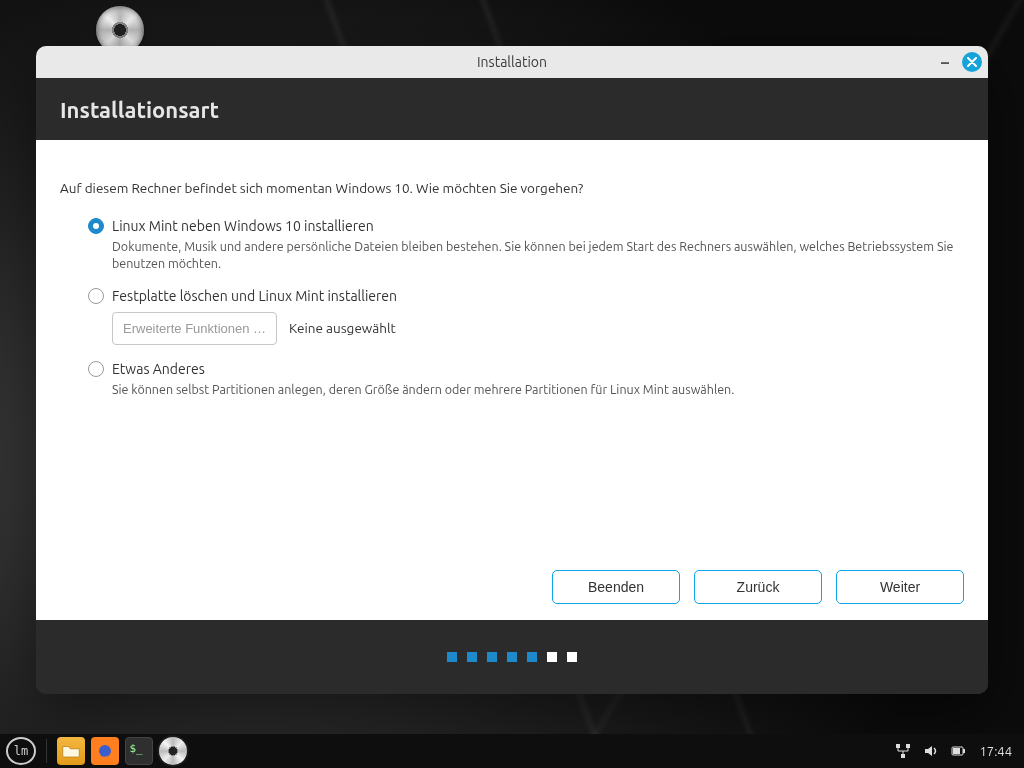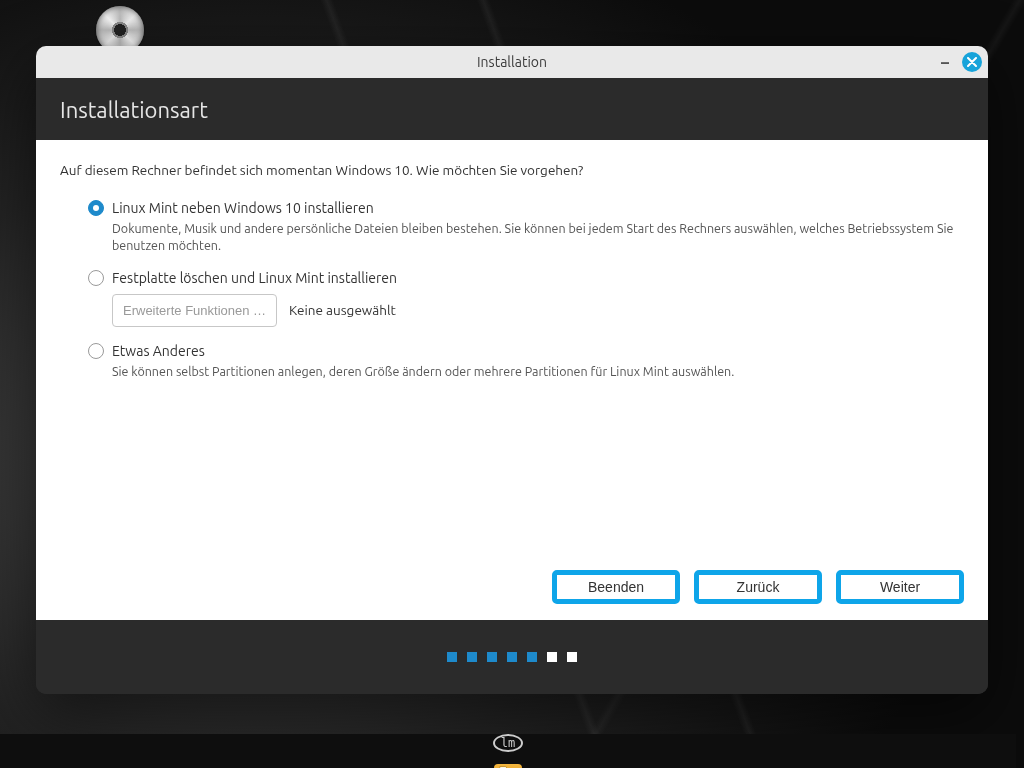--- a/index.html
+++ b/index.html
@@ -47,25 +47,25 @@
 .tb-controls { position: absolute; right: 6px; top: 0; height: 32px; display:flex; align-items:center; gap:8px; }
 .tb-min { width: 18px; height: 18px; display:flex; align-items:center; justify-content:center; color:#555; font-weight:bold; font-size:16px; cursor:pointer;}
 .tb-close {
   width: 20px; height: 20px; border-radius: 50%; background:#16a3da;
   display:flex; align-items:center; justify-content:center; cursor:pointer;
 }
 .tb-close svg { width:10px; height:10px; }
 
 .banner {
   height: 62px; background:#2b2b2b; padding: 0 24px; display:flex; align-items:center;
-  color:#e6e6e6; font-size: 22px; font-weight:400;
+  color:#e6e6e6; font-size: 22px; font-weight:700;
 }
 
 .body {
-  flex:1; background:#fff; color:#333; padding: 22px 24px 16px 24px;
+  flex:1; background:#fff; color:#333; padding: 40px 24px 16px 24px;
   display:flex; flex-direction:column; font-size:13.5px;
 }
 .prompt { margin-bottom: 16px; }
 
 .opt { margin: 6px 0 10px 28px; }
 .opt-head { display:flex; align-items:flex-start; gap:8px; }
 .radio {
   width:16px; height:16px; border-radius:50%; border:1px solid #9a9a9a; background:#fff;
   display:inline-flex; align-items:center; justify-content:center; flex:0 0 16px; cursor:pointer;
 }
@@ -77,35 +77,35 @@
 .adv-row { margin: 8px 0 0 24px; display:flex; align-items:center; gap:12px; }
 .adv-btn {
   height:33px; padding:0 10px; border:1px solid #c7c7c7; border-radius:4px;
   color:#9a9a9a; background:#fff; font-size:13px; cursor:pointer;
   max-width: 170px; overflow:hidden; white-space:nowrap; text-overflow:ellipsis;
 }
 .adv-status { font-size:13.5px; color:#333; }
 
 .footer-btns { margin-top:auto; display:flex; justify-content:flex-end; gap:14px; padding-top:12px; }
 .btn {
-  min-width:128px; height:34px; border:5px solid #0ea5e9; border-radius:5px;
+  min-width:128px; height:34px; border:1px solid #0ea5e9; border-radius:5px;
   background:#fff; color:#333; font-size:14px; cursor:pointer;
 }
 
 .progress {
   height: 74px; background:#2b2b2b; display:flex; align-items:center; justify-content:center; gap:10px;
 }
 .dot { width:10px; height:10px; background:#fff; }
 .dot.done { background:#1e8acb; }
 
 
 .taskbar {
-  position:absolute; left:0; right:8px; bottom:0; height:34px;
+  position:absolute; left:0; right:0; bottom:0; height:34px;
   background:#0e0e0e; display:flex; align-items:center; color:#ddd;
-  padding: 0 6px; gap:6px; font-size:13px;flex-direction:column;
+  padding: 0 6px; gap:6px; font-size:13px;
 }
 .menu-btn {
   width:30px; height:28px; border-radius:50%; border:2px solid #ccc;
   display:flex; align-items:center; justify-content:center; cursor:pointer;
 }
 .menu-btn span { font-size:12px; font-family:monospace; color:#ccc; }
 .sep { width:1px; height:24px; background:#333; margin:0 4px; }
 .tbicon { width:28px; height:28px; border-radius:4px; display:flex; align-items:center; justify-content:center; cursor:pointer; }
 .files { background:linear-gradient(#f4b740,#e39a1a); }
 .files svg{width:18px;height:14px;}

